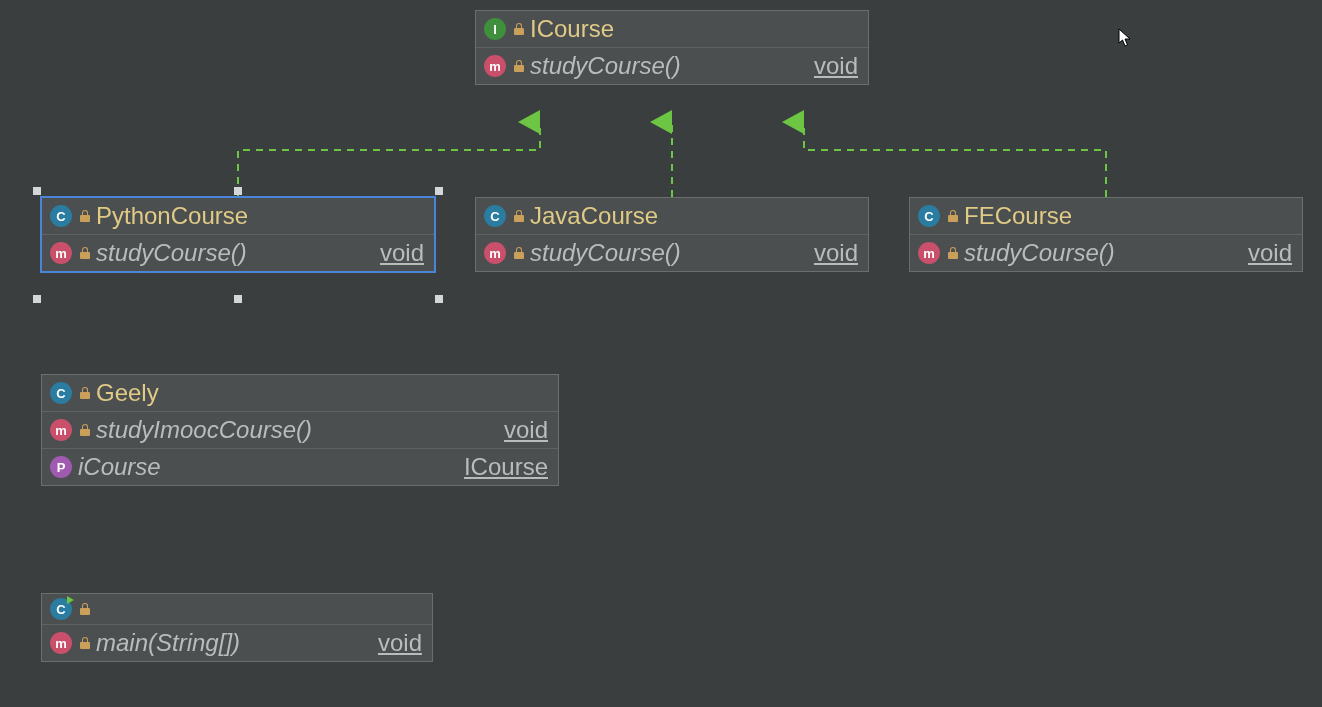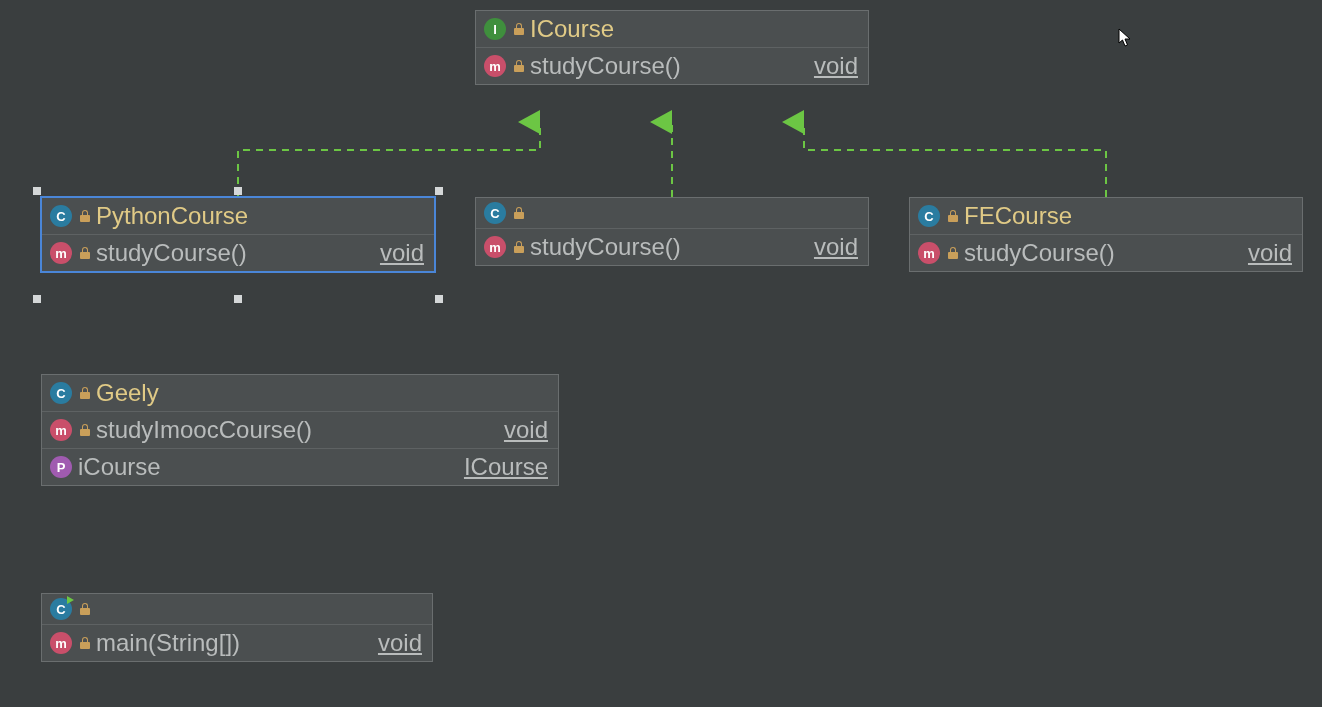--- a/index.html
+++ b/index.html
@@ -38,20 +38,21 @@
   .class-name {
     color: #e0ca86;
     font-size: 24px;
     font-weight: 500;
     flex: 1;
   }
   .member-name {
     color: #b9bcbc;
     font-size: 24px;
     flex: 1;
+    font-style: italic;
   }
   .member-type {
     color: #b9bcbc;
     font-size: 24px;
     margin-left: 24px;
     text-decoration: underline;
   }
   .badge {
     display: inline-flex;
     align-items: center;
@@ -164,20 +165,21 @@
   <div class="handle" style="left:234px; top:187px;"></div>
   <div class="handle" style="left:435px; top:187px;"></div>
   <div class="handle" style="left:33px;  top:295px;"></div>
   <div class="handle" style="left:234px; top:295px;"></div>
   <div class="handle" style="left:435px; top:295px;"></div>
 
   <div class="class-box" style="left:475px; top:197px; width:394px;">
     <div class="row">
       <span class="badge badge-class">C</span>
       <span class="lock-glyph"></span>
+      <span class="class-name">JavaCourse</span>
     </div>
     <div class="row">
       <span class="badge badge-method">m</span>
       <span class="lock-glyph"></span>
       <span class="member-name">studyCourse()</span>
       <span class="member-type">void</span>
     </div>
   </div>
 
   <div class="class-box" style="left:909px; top:197px; width:394px;">

